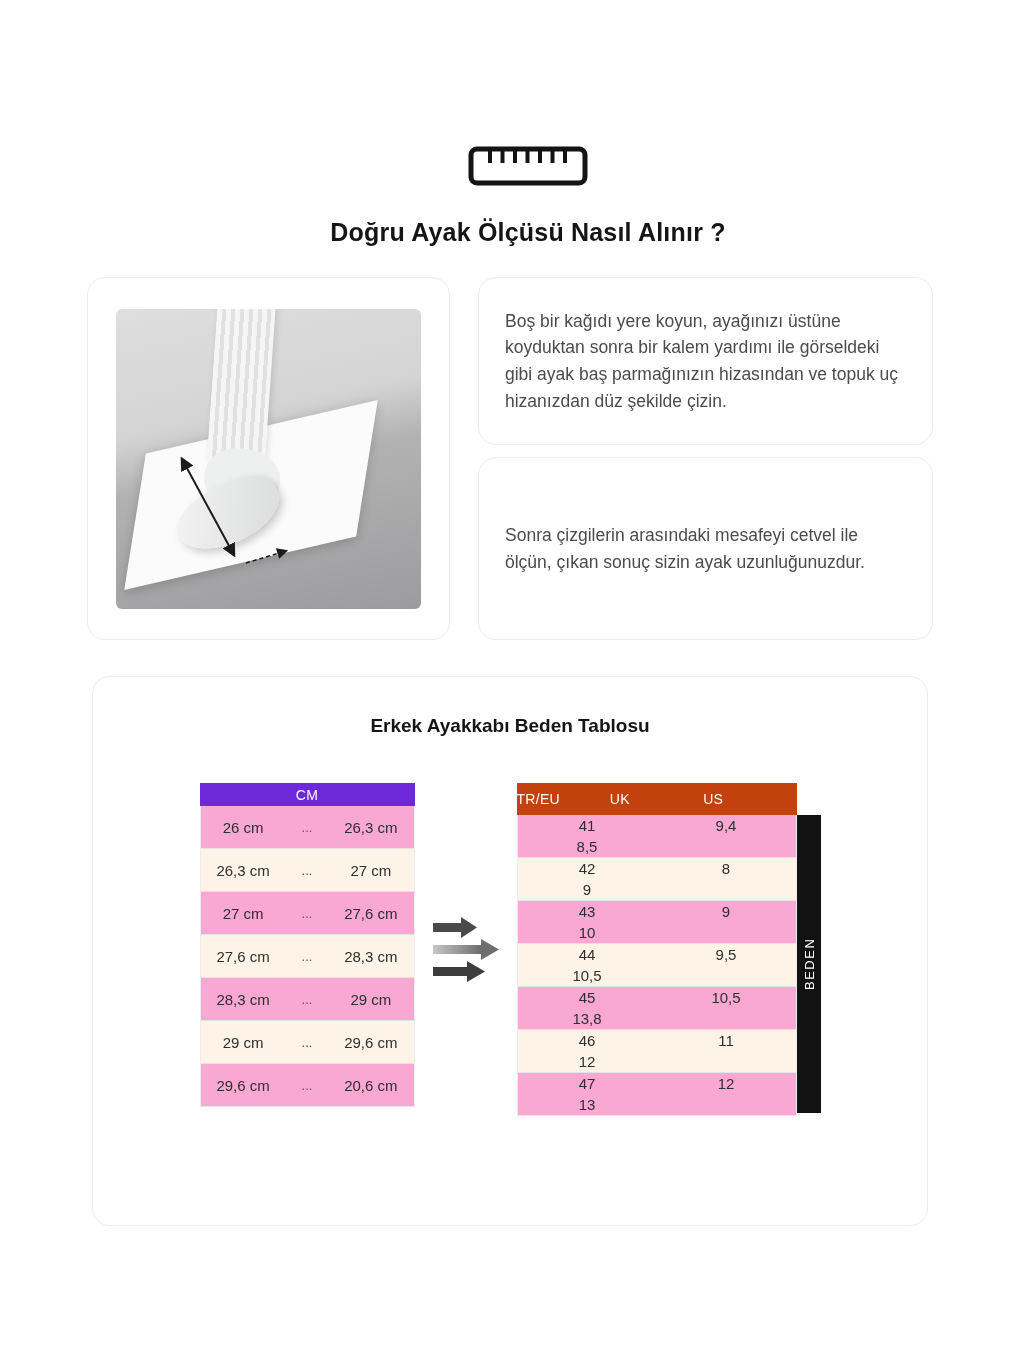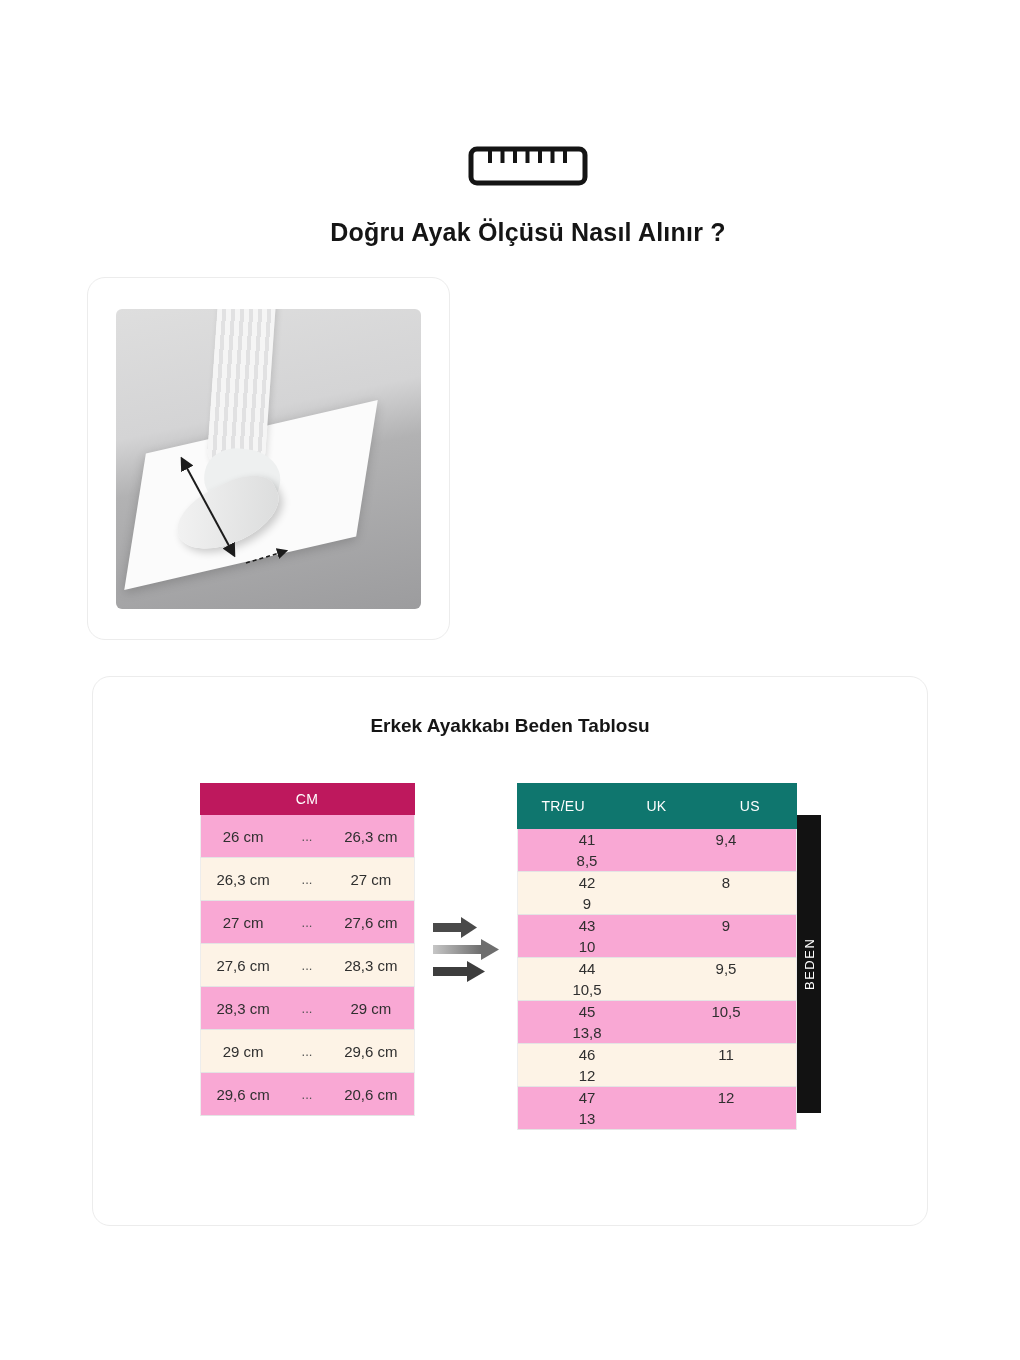--- a/index.html
+++ b/index.html
@@ -86,43 +86,43 @@
     margin:0;text-align:center;
     font-size:19px;font-weight:700;color:#151515;line-height:30px;
   }
   .tables{
     display:flex;justify-content:center;align-items:flex-start;
     margin-top:42px;
   }
 
   .cm-table{width:215px;flex:0 0 auto;font-size:15px;color:#2f2f2f;}
   .tbl-header{
-    height:32px;background:#be185d;color:#ffffff;
+    height:23px;background:#6d28d9;color:#ffffff;
     display:flex;align-items:center;justify-content:center;
     font-size:14px;letter-spacing:.3px;
   }
   .cm-row,.size-row{
     height:42px;display:grid;align-items:center;text-align:center;
     border-bottom:1px solid #e4e4e4;
     border-left:1px solid #ededed;border-right:1px solid #ededed;
     background:#f9a8d4;
   }
   .cm-row{grid-template-columns:40% 20% 40%;}
   .size-row{grid-template-columns:1fr 1fr;}
   .cm-row.alt,.size-row.alt{background:#fdf3e6;}
   .sep{color:#555;font-size:13px;}
 
   .arrows{flex:0 0 auto;margin:128px 18px 0 18px;width:66px;}
 
   .size-table-wrap{display:flex;align-items:flex-start;}
   .size-table{width:280px;font-size:15px;color:#2f2f2f;}
   .size-header{
-    height:46px;background:#0f766e;color:#fff;
+    height:32px;background:#c2410c;color:#fff;
     display:grid;grid-template-columns:1fr 1fr 1fr;
-    align-items:center;text-align:center;font-size:14px;letter-spacing:.3px;
+    align-items:center;text-align:left;font-size:14px;letter-spacing:.3px;
   }
   .beden-bar{
     width:24px;height:298px;margin-top:32px;
     background:#121212;color:#ffffff;
     display:flex;align-items:center;justify-content:center;
     writing-mode:vertical-rl;transform:rotate(180deg);
     font-size:13px;letter-spacing:1.5px;
   }
 </style>
 </head>
@@ -162,20 +162,26 @@
               <path d="M0,0 L10,5 L0,10 z" fill="#1c1c1c"></path>
             </marker>
           </defs>
           <line x1="66" y1="150" x2="118" y2="246" stroke="#1c1c1c" stroke-width="2" marker-start="url(#ah)" marker-end="url(#ah)"></line>
           <line x1="130" y1="254" x2="170" y2="242" stroke="#1c1c1c" stroke-width="1.6" stroke-dasharray="4 3" marker-end="url(#ah)"></line>
         </svg>
       </div>
     </div>
 
     <div class="steps">
+      <div class="step-card s1">
+        <p>Boş bir kağıdı yere koyun, ayağınızı üstüne koyduktan sonra bir kalem yardımı ile görseldeki gibi ayak baş parmağınızın hizasından ve topuk uç hizanızdan düz şekilde çizin.</p>
+      </div>
+      <div class="step-card s2">
+        <p>Sonra çizgilerin arasındaki mesafeyi cetvel ile ölçün, çıkan sonuç sizin ayak uzunluğunuzdur.</p>
+      </div>
     </div>
 
   </section>
 
   <section class="table-card">
     <h2 class="table-title">Erkek Ayakkabı Beden Tablosu</h2>
 
     <div class="tables">
 
       <div class="cm-table">

